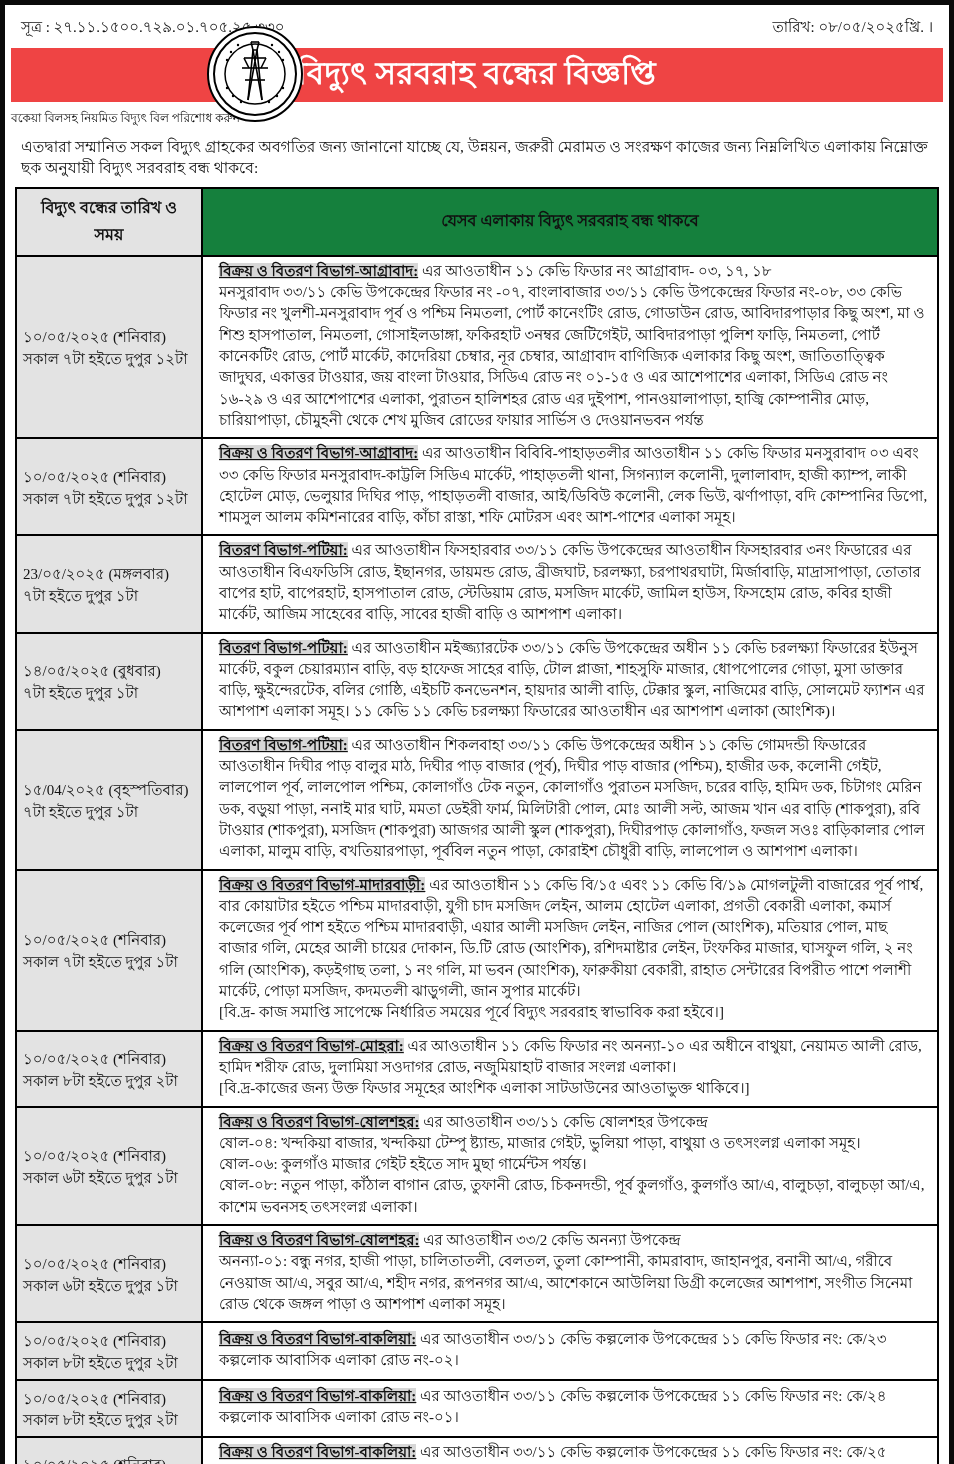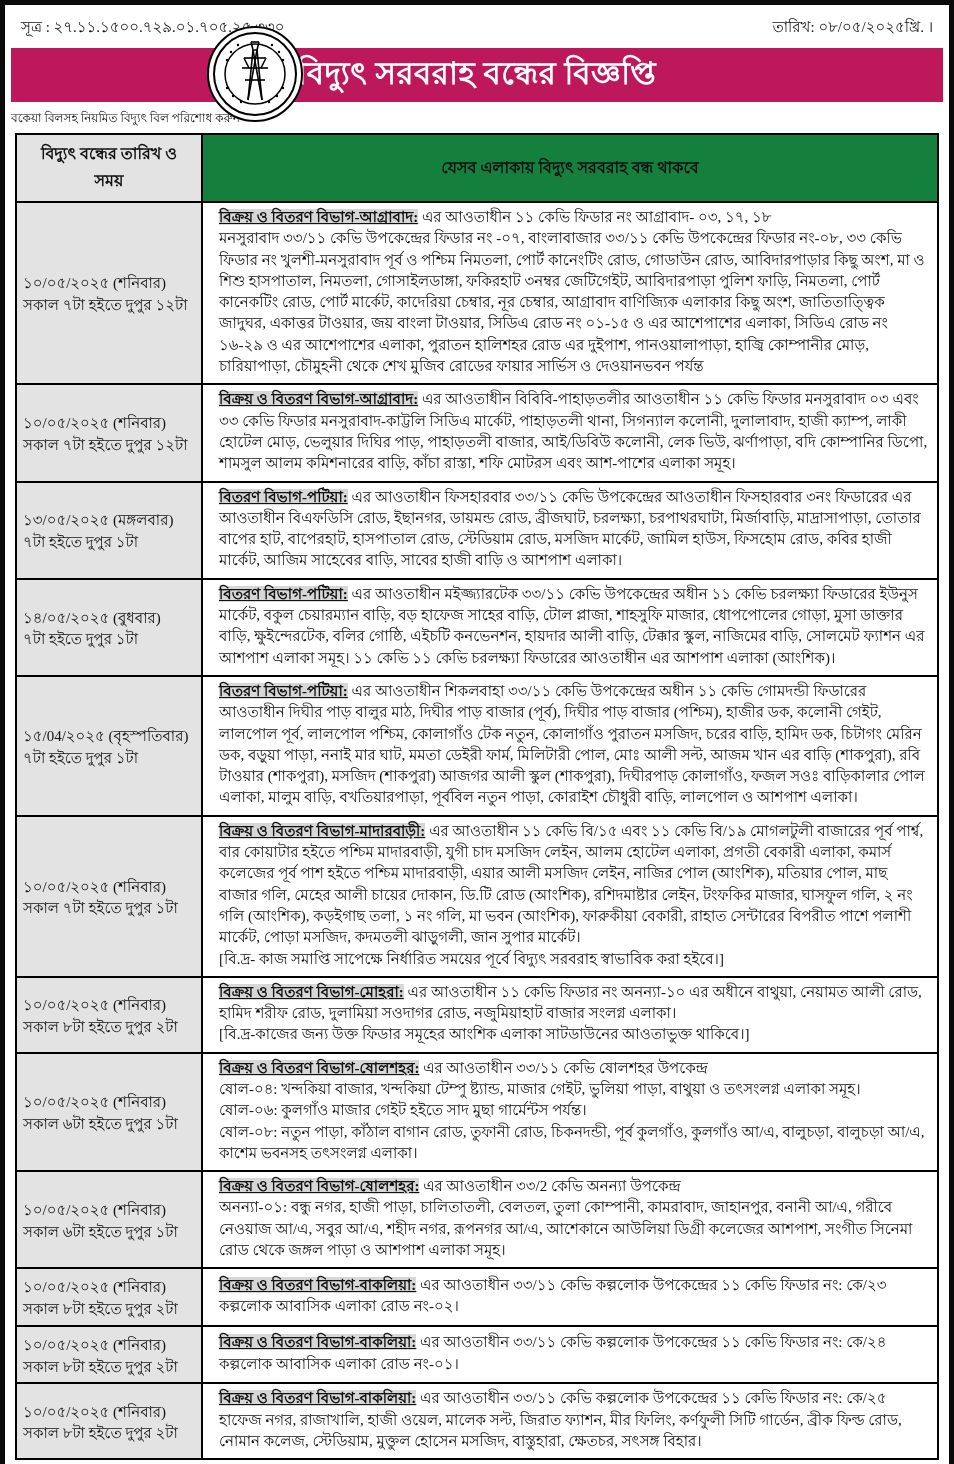--- a/index.html
+++ b/index.html
@@ -21,21 +21,21 @@
   .meta-row {
     display: flex;
     justify-content: space-between;
     align-items: baseline;
     padding: 6px 10px 4px 10px;
     font-size: 15px;
   }
   
   .title-band {
     position: relative;
-    background: #be185d;
+    background: #ef4444;
     height: 54px;
     margin-top: 4px;
     display: flex;
     align-items: center;
     justify-content: center;
   }
   .title-band .title {
     color: #fff;
     font-size: 31px;
     font-weight: bold;
@@ -152,20 +152,21 @@
             <circle cx="66" cy="66" r="1.2"></circle>
             <circle cx="72" cy="58" r="1.2"></circle>
         </g>
       </svg>
     </div>
     <div class="title">বিদ্যুৎ সরবরাহ বন্ধের বিজ্ঞপ্তি</div>
   </div>
 
   <div class="subtitle">বকেয়া বিলসহ নিয়মিত বিদ্যুৎ বিল পরিশোধ করুন</div>
 
+  <p class="intro">এতদ্বারা সম্মানিত সকল বিদ্যুৎ গ্রাহকের অবগতির জন্য জানানো যাচ্ছে যে, উন্নয়ন, জরুরী মেরামত ও সংরক্ষণ কাজের জন্য নিম্নলিখিত এলাকায় নিম্নোক্ত ছক অনুযায়ী বিদ্যুৎ সরবরাহ বন্ধ থাকবে:</p>
 
   <table class="schedule">
     <thead>
       <tr>
         <th class="col-date">বিদ্যুৎ বন্ধের তারিখ ও সময়</th>
         <th class="col-area">যেসব এলাকায় বিদ্যুৎ সরবরাহ বন্ধ থাকবে</th>
       </tr>
     </thead>
     <tbody>
     <tr>
@@ -184,21 +185,21 @@
         <span class="date-line">১০/০৫/২০২৫ (শনিবার)</span><br>
         <span class="time-line">সকাল ৭টা হইতে দুপুর ১২টা</span>
       </td>
       <td class="area-cell">
         <span class="division">বিক্রয় ও বিতরণ বিভাগ-আগ্রাবাদ:</span><span class="details"> এর আওতাধীন বিবিবি-পাহাড়তলীর আওতাধীন ১১ কেভি ফিডার মনসুরাবাদ ০৩ এবং ৩৩ কেভি ফিডার মনসুরাবাদ-কাট্টলি সিডিএ মার্কেট, পাহাড়তলী থানা, সিগন্যাল কলোনী, দুলালাবাদ, হাজী ক্যাম্প, লাকী হোটেল মোড়, ভেলুয়ার দিঘির পাড়, পাহাড়তলী বাজার, আই/ডিবিউ কলোনী, লেক ভিউ, ঝর্ণাপাড়া, বদি কোম্পানির ডিপো, শামসুল আলম কমিশনারের বাড়ি, কাঁচা রাস্তা, শফি মোটরস এবং আশ-পাশের এলাকা সমূহ।</span>
       </td>
     </tr>
 
     <tr>
       <td class="date-cell">
-        <span class="date-line">১৩/০৫/২০২৫ (মঙ্গলবার)</span><br>
+        <span class="date-line">23/০৫/২০২৫ (মঙ্গলবার)</span><br>
         <span class="time-line">৭টা হইতে দুপুর ১টা</span>
       </td>
       <td class="area-cell">
         <span class="division">বিতরণ বিভাগ-পটিয়া:</span><span class="details"> এর আওতাধীন ফিসহারবার ৩৩/১১ কেভি উপকেন্দ্রের আওতাধীন ফিসহারবার ৩নং ফিডারের এর আওতাধীন বিএফডিসি রোড, ইছানগর, ডায়মন্ড রোড, ব্রীজঘাট, চরলক্ষ্যা, চরপাথরঘাটা, মির্জাবাড়ি, মাদ্রাসাপাড়া, তোতার বাপের হাট, বাপেরহাট, হাসপাতাল রোড, স্টেডিয়াম রোড, মসজিদ মার্কেট, জামিল হাউস, ফিসহোম রোড, কবির হাজী মার্কেট, আজিম সাহেবের বাড়ি, সাবের হাজী বাড়ি ও আশপাশ এলাকা।</span>
       </td>
     </tr>
 
     <tr>
       <td class="date-cell">
         <span class="date-line">১৪/০৫/২০২৫ (বুধবার)</span><br>

